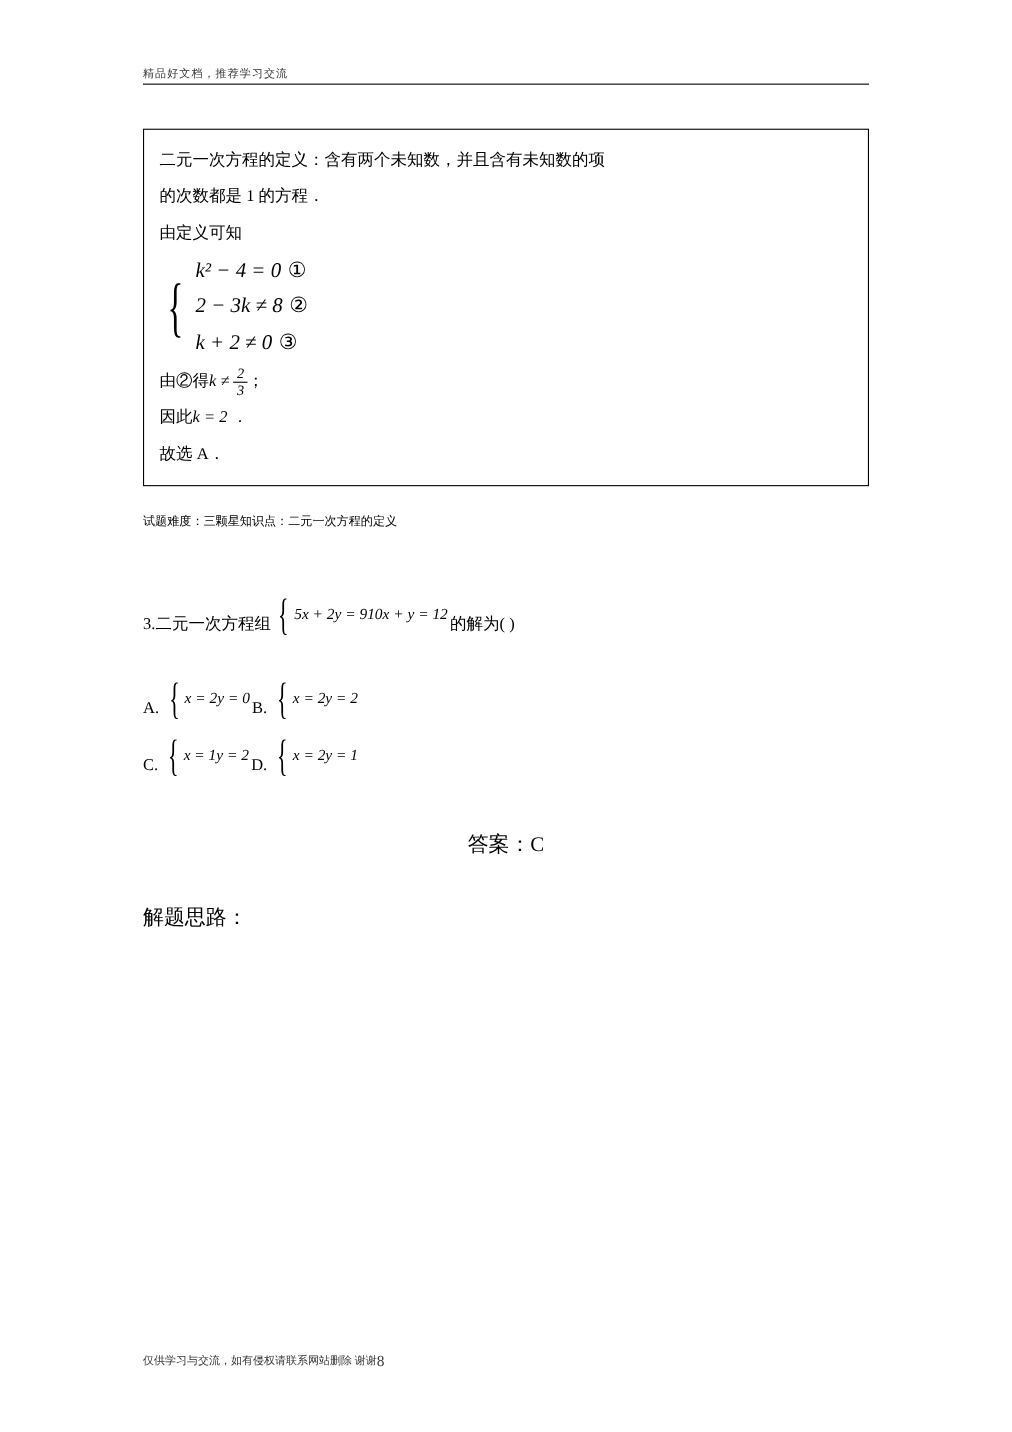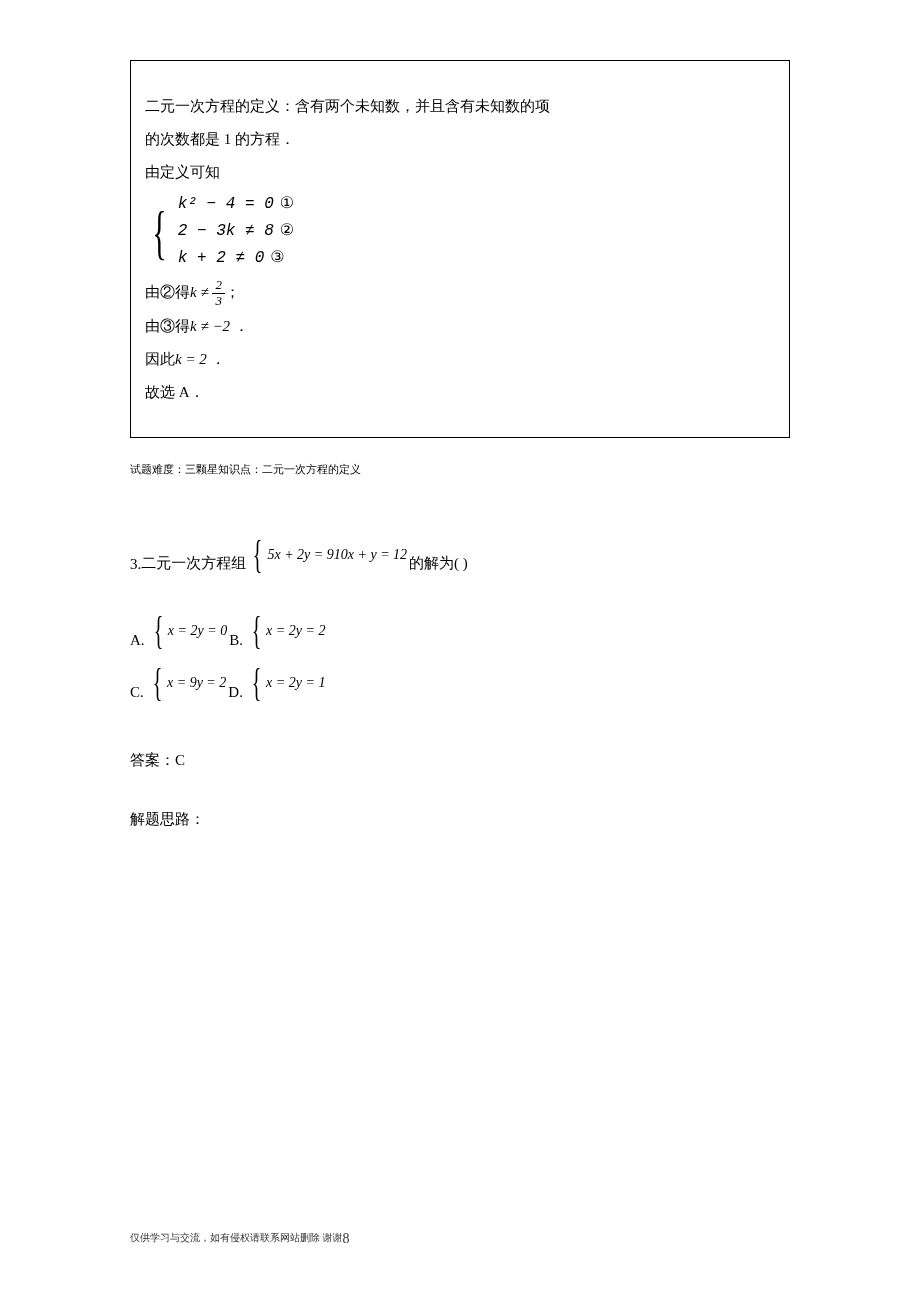--- a/index.html
+++ b/index.html
@@ -20,21 +20,21 @@
     .header-line {
       font-size: 10px;
       color: #333;
       border-bottom: 1px solid #000;
       padding-bottom: 2px;
       margin-bottom: 40px;
       letter-spacing: 1px;
     }
     .solution-box {
       border: 1px solid #000;
-      padding: 27px 14px;
+      padding: 10px 14px;
       margin-bottom: 24px;
       font-size: 15px;
       line-height: 2;
     }
     .solution-box p {
       margin: 3px 0;
     }
     .brace-group {
       display: flex;
       align-items: center;
@@ -46,23 +46,23 @@
       font-weight: 100;
       margin-right: 4px;
       transform: scaleX(0.5);
     }
     .brace-content {
       display: flex;
       flex-direction: column;
     }
     .brace-content span {
       line-height: 1.7;
-      font-size: 16px;
-      font-style: italic;
-      font-family: Liberation Mono, monospace;
+      font-size: 19px;
+      font-style: italic;
+      font-family: Liberation Serif, serif;
     }
     .brace-content .circ {
       font-style: normal;
       margin-left: 6px;
     }
     .frac {
       display: inline-flex;
       flex-direction: column;
       align-items: center;
       vertical-align: middle;
@@ -123,62 +123,63 @@
     }
     .option {
       display: flex;
       align-items: flex-end;
     }
     .option-label {
       font-size: 15px;
       margin-right: 2px;
     }
     .answer {
-      font-size: 15px;
+      font-size: 19px;
       margin-bottom: 40px;
+      text-align: center;
     }
     .sol-label {
-      font-size: 15px;
+      font-size: 19px;
     }
     .footer {
       position: absolute;
       bottom: 55px;
       left: 130px;
       font-size: 10px;
       color: #333;
     }
     .footer .pagenum {
       font-size: 14px;
       vertical-align: -2px;
     }
   </style>
 </head>
 <body>
 
 <div class="page">
+  <div class="header-line">精品好文档，推荐学习交流</div>
 
   <div class="solution-box">
     <p>二元一次方程的定义：含有两个未知数，并且含有未知数的项</p>
     <p>的次数都是 1 的方程．</p>
     <p>由定义可知</p>
     <div class="brace-group">
       <span class="brace-left">{</span>
       <div class="brace-content">
         <span><span>k² − 4 = 0</span><span class="circ">①</span></span>
         <span><span>2 − 3k ≠ 8</span><span class="circ">②</span></span>
         <span><span>k + 2 ≠ 0</span><span class="circ">③</span></span>
       </div>
     </div>
     <p>
       <span>由②得</span><span class="italic">k ≠ </span><span class="frac">
           <span class="num">2</span>
           <span class="den">3</span>
         </span><span>；</span>
     </p>
-    <p><span>由③得</span><span class="italic">k ≠ −2 ．</span></p>
     <p><span>因此</span><span class="italic">k = 2 ．</span></p>
     <p style="font-weight:normal;">故选 A．</p>
   </div>
 
   <div class="difficulty">试题难度：三颗星知识点：二元一次方程的定义</div>
 
   <div class="question">
     <span>3.</span>
       <span>二元一次方程组</span>
     <span class="question-brace">
@@ -213,21 +214,21 @@
           </span>
         </span>
       </div>
     </div>
     <div class="option-row">
       <div class="option">
         <span class="option-label">C.</span>
         <span class="question-brace">
           <span class="brace-left-sm">{</span>
           <span class="qb-content">
-            <span>x = 9</span>
+            <span>x = 1</span>
             <span>y = 2</span>
           </span>
         </span>
       </div>
       <div class="option">
         <span class="option-label">D.</span>
         <span class="question-brace">
           <span class="brace-left-sm">{</span>
           <span class="qb-content">
             <span>x = 2</span>

